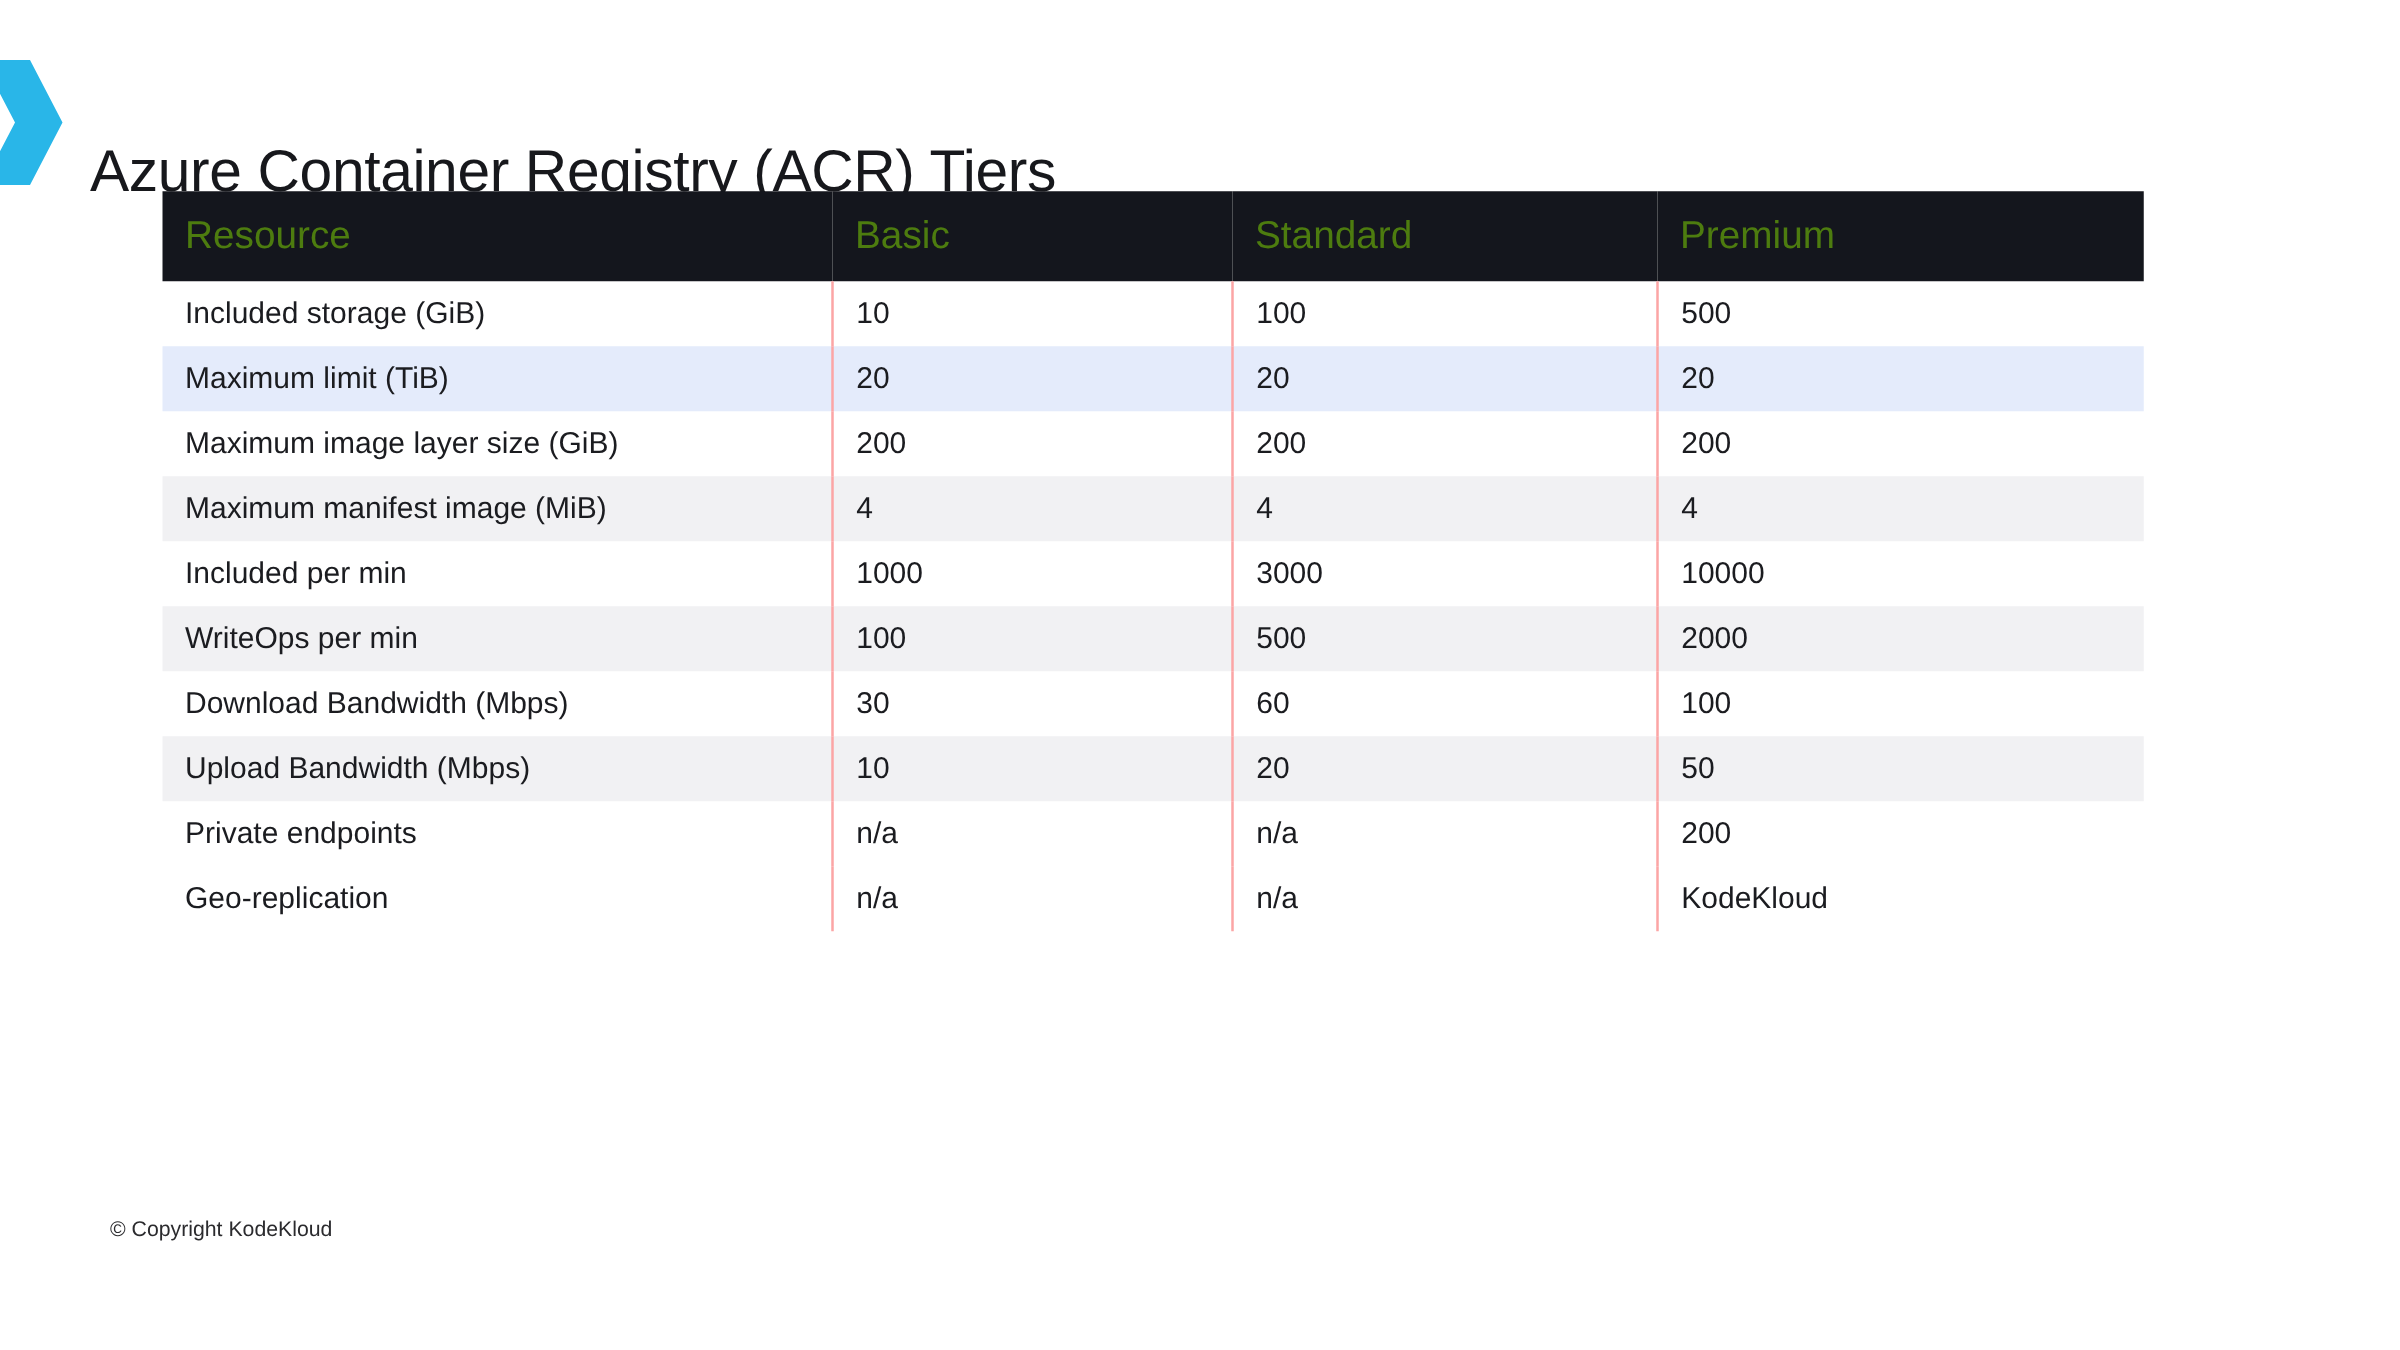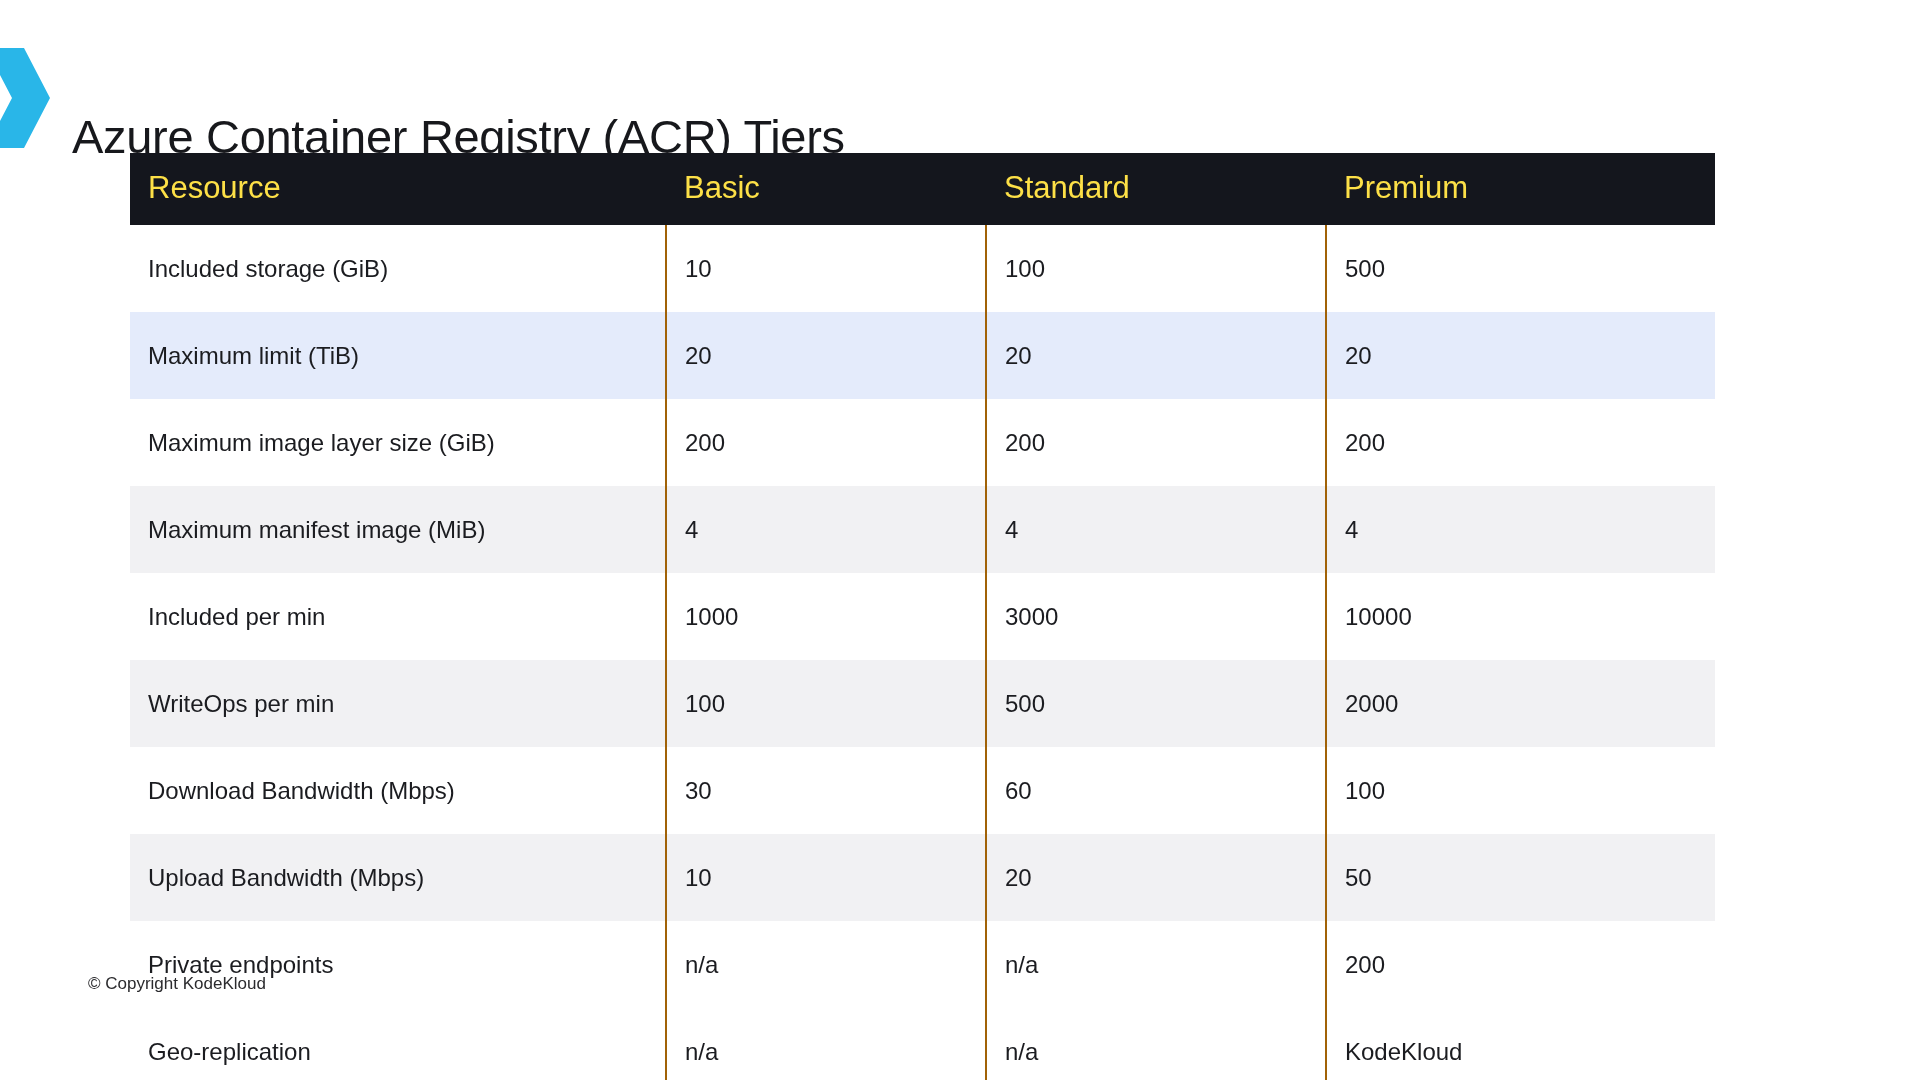--- a/index.html
+++ b/index.html
@@ -48,42 +48,42 @@
     width: 1585px;
     table-layout: fixed;
   }
   table.acr col.c0 { width: 536px; }
   table.acr col.c1 { width: 320px; }
   table.acr col.c2 { width: 340px; }
   table.acr col.c3 { width: 389px; }
 
   table.acr thead th {
     background: #14161d;
-    color: #fde047;
+    color: #4d7c0f;
     font-size: 31px;
     font-weight: normal;
     text-align: left;
     padding: 14px 0 16px 18px;
     height: 72px;
     vertical-align: middle;
     border: none;
   }
   table.acr tbody td {
     font-size: 24px;
     color: #1b1c20;
     padding: 10px 0 10px 18px;
-    height: 87px;
+    height: 52px;
     vertical-align: middle;
     border: none;
   }
   table.acr tbody tr.alt td { background: #f1f1f3; }
   table.acr tbody tr.highlight td { background: #e4ebfb; }
 
   
-  table.acr tbody td.sep { border-left: 2px solid #a16207; }
+  table.acr tbody td.sep { border-left: 2px solid #fca5a5; }
 
   .copyright {
     position: absolute;
     left: 88px;
     top: 974px;
     font-size: 17px;
     color: #2b2b2e;
   }
 </style>
 </head>

